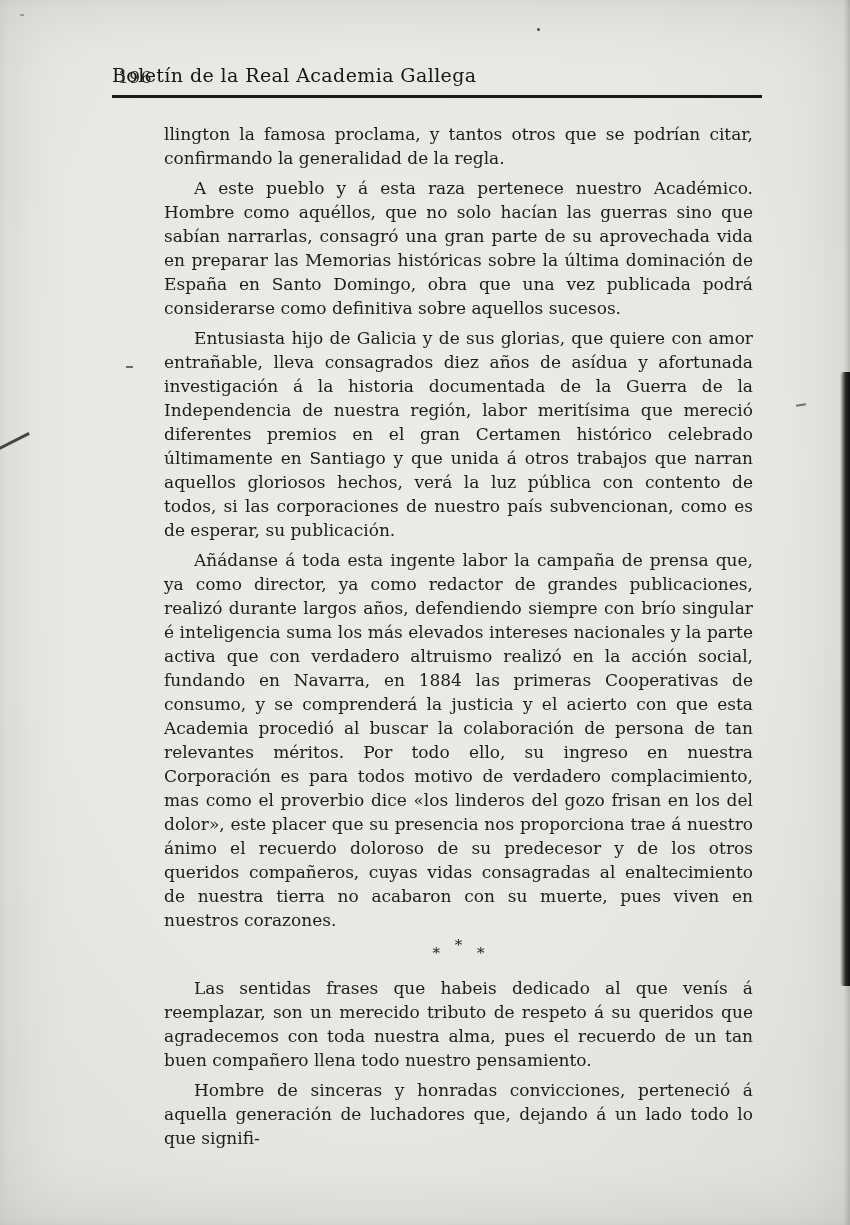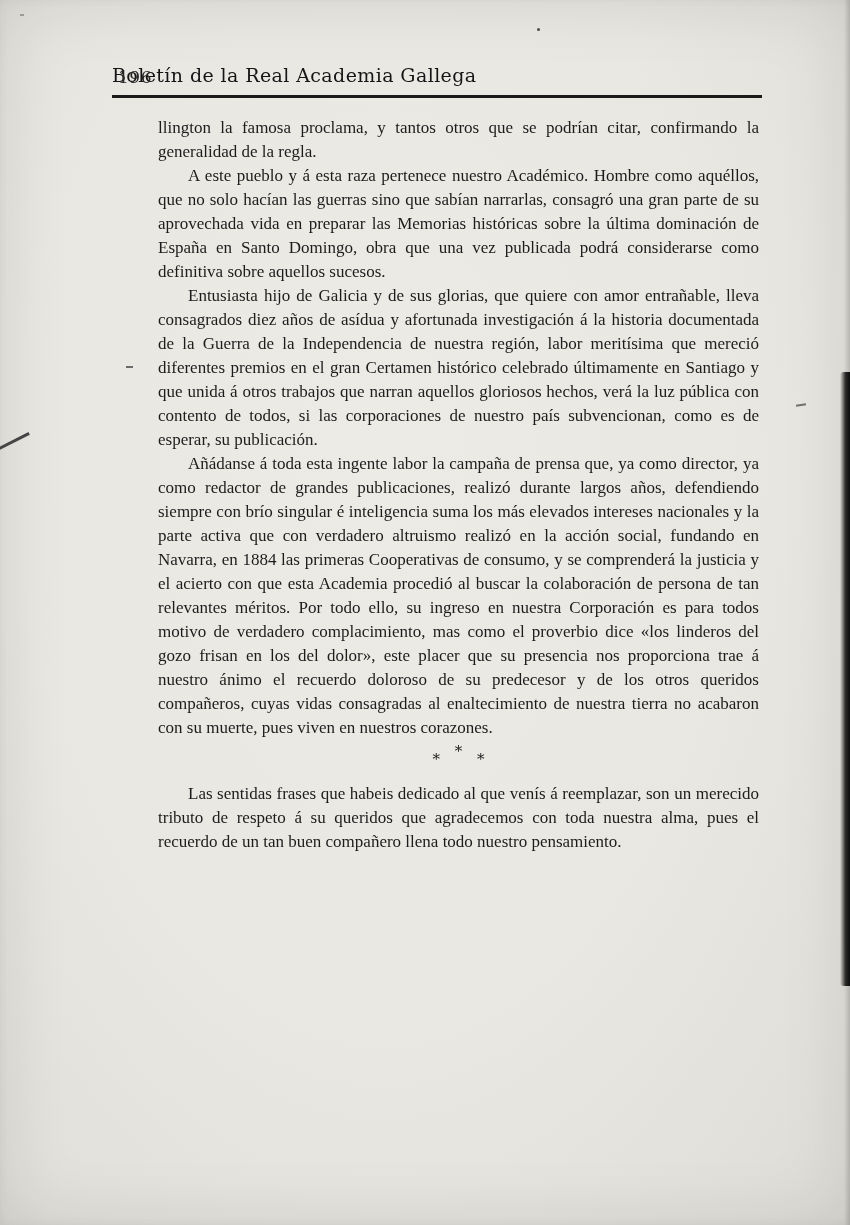--- a/index.html
+++ b/index.html
@@ -54,23 +54,22 @@
     position: absolute;
     left: 158px;
     top: 116px;
     width: 601px;
     font-size: 17px;
     line-height: 24px;
     color: #1c1c1c;
     text-align: justify;
   }
   .body-text p {
-    margin: 0;
+    margin: 6px;
     text-indent: 30px;
-    font-family: Liberation Serif, serif;
   }
   .body-text p.no-indent { text-indent: 0; }
   .separator {
     text-align: center;
     height: 30px;
     margin: 4px 0 8px 0;
     font-size: 15px;
     color: #1c1c1c;
     line-height: 30px;
   }
@@ -136,20 +135,21 @@
     <p>Entusiasta hijo de Galicia y de sus glorias, que quiere con amor entrañable, lleva consagrados diez años de asídua y afortunada investigación á la historia documentada de la Guerra de la Independencia de nuestra región, labor meritísima que mereció diferentes premios en el gran Certamen histórico celebrado últimamente en Santiago y que unida á otros trabajos que narran aquellos gloriosos hechos, verá la luz pública con contento de todos, si las corporaciones de nuestro país subvencionan, como es de esperar, su publicación.</p>
     <p>Añádanse á toda esta ingente labor la campaña de prensa que, ya como director, ya como redactor de grandes publicaciones, realizó durante largos años, defendiendo siempre con brío singular é inteligencia suma los más elevados intereses nacionales y la parte activa que con verdadero altruismo realizó en la acción social, fundando en Navarra, en 1884 las primeras Cooperativas de consumo, y se comprenderá la justicia y el acierto con que esta Academia procedió al buscar la colaboración de persona de tan relevantes méritos. Por todo ello, su ingreso en nuestra Corporación es para todos motivo de verdadero complacimiento, mas como el proverbio dice «los linderos del gozo frisan en los del dolor», este placer que su presencia nos proporciona trae á nuestro ánimo el recuerdo doloroso de su predecesor y de los otros queridos compañeros, cuyas vidas consagradas al enaltecimiento de nuestra tierra no acabaron con su muerte, pues viven en nuestros corazones.</p>
 
     <div class="separator">
       <span class="ast left">*</span>
       <span class="ast mid">*</span>
       <span class="ast right">*</span>
     </div>
 
     <p>Las sentidas frases que habeis dedicado al que venís á reemplazar, son un merecido tributo de respeto á su queridos que agradecemos con toda nuestra alma, pues el recuerdo de un tan buen compañero llena todo nuestro pensamiento.</p>
+    <p>Hombre de sinceras y honradas convicciones, perteneció á aquella generación de luchadores que, dejando á un lado todo lo que signifi-</p>
   </section>
 
   <div class="edge-right"></div>
   <div class="binding-shadow"></div>
 
   <div class="artifact artifact-slash"></div>
   <div class="artifact artifact-dash-left"></div>
   <div class="artifact artifact-dash-right"></div>
   <div class="artifact artifact-dot-top"></div>
   <div class="artifact artifact-speck-corner"></div>

